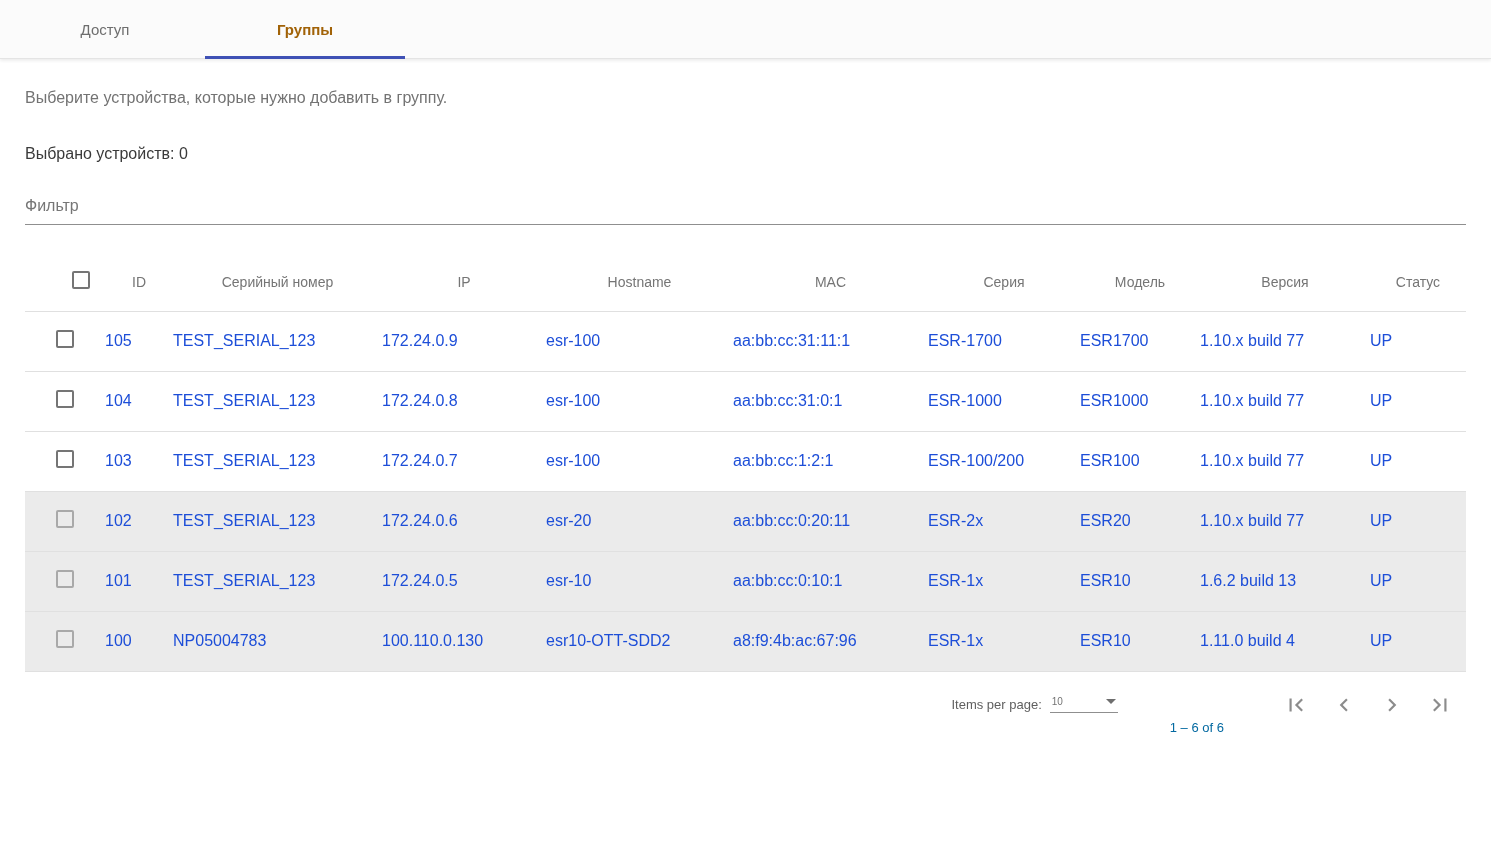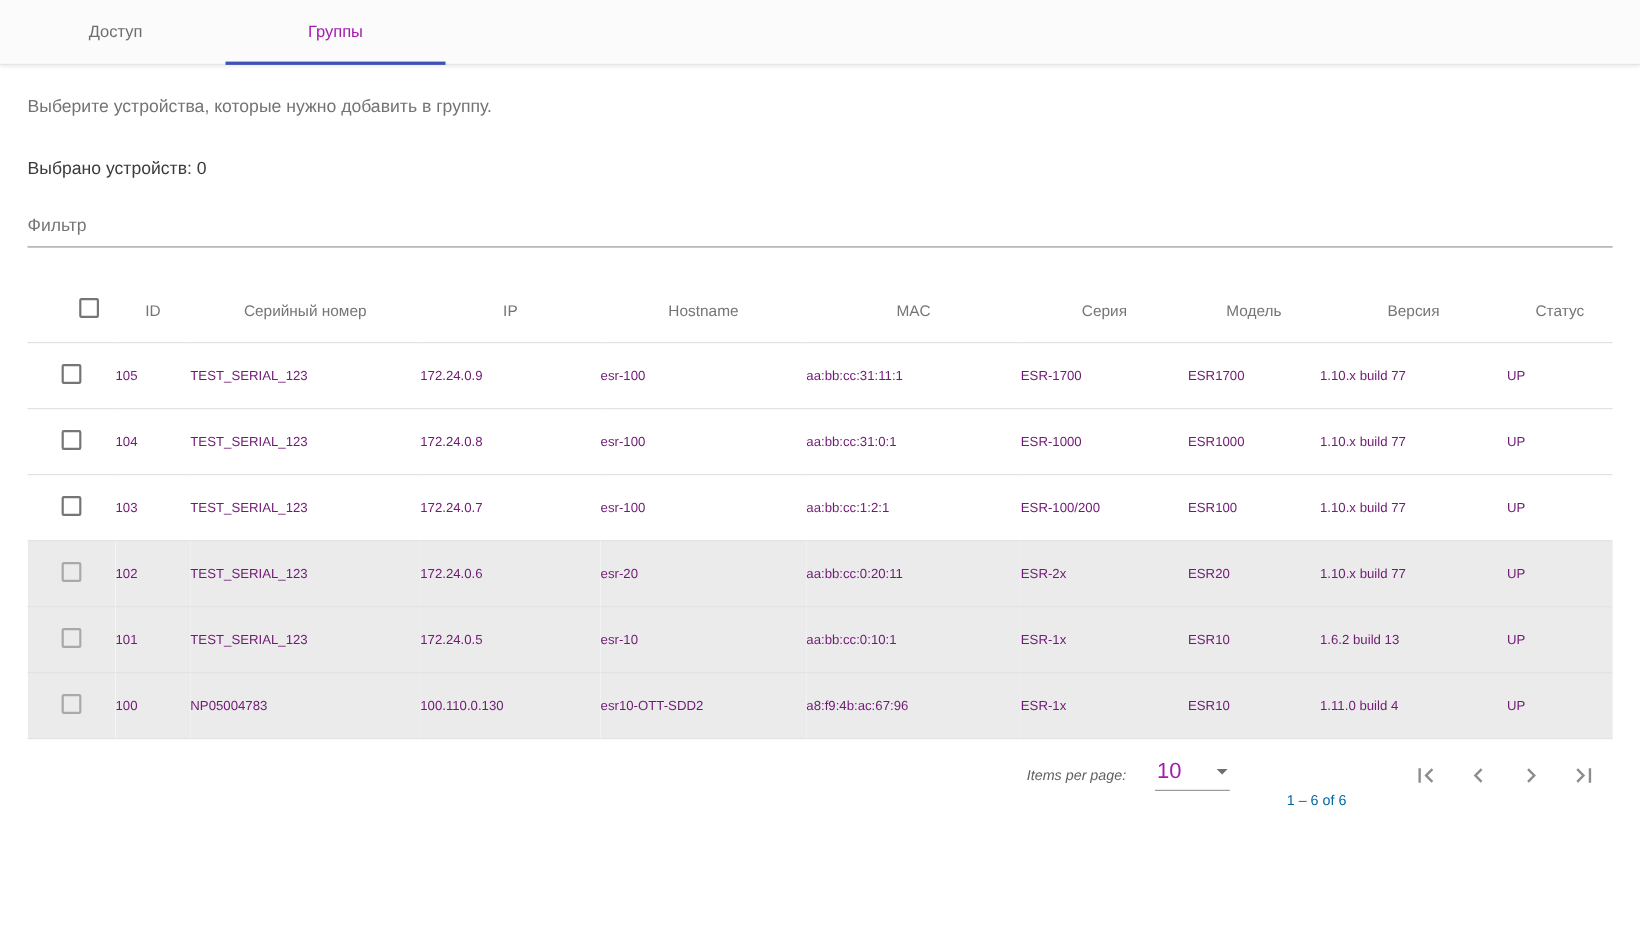--- a/index.html
+++ b/index.html
@@ -5,56 +5,56 @@
   * { margin:0; padding:0; box-sizing:border-box; }
   html,body { width:1491px; height:859px; background:#fff; font-family:"Liberation Sans",sans-serif; overflow:hidden; }
   .page { position:relative; width:1491px; height:859px; }
 
   
   .tabbar { height:59px; display:flex; align-items:stretch; background:#fbfbfb;
             border-bottom:1px solid #e4e4e4; box-shadow:0 2px 3px rgba(0,0,0,0.07);
             position:relative; z-index:2; padding-left:5px; }
   .tab { width:200px; display:flex; align-items:center; justify-content:center;
          font-size:15px; color:#6e6e6e; cursor:pointer; position:relative; }
-  .tab.active { color:#a21caf; }
+  .tab.active { color:#a16207;font-weight:bold; }
   .tab.active::after { content:""; position:absolute; left:0; right:0; bottom:-1px; height:3px; background:#3f51b5; }
 
   
   .content { position:relative; padding:0 25px; height:800px; background:#fff; }
   .breadcrumb { padding:30px 0 0 19px; font-size:24px; font-weight:bold; color:#3a3a3a; }
   .breadcrumb .sep { margin:0 7px; }
   .breadcrumb .current { color:#3f51b5; }
   .intro-line1 { margin-top:30px; font-size:16px; color:#737373; }
   .intro-line2 { margin-top:38px; font-size:16px; color:#3a3a3a; }
 
   .filter-wrap { margin-top:34px; }
   .filter-input { width:100%; border:none; border-bottom:1px solid #8f8f8f; outline:none;
                   font-size:16px; color:#333; padding:0 0 9px 0; background:transparent;
                   font-family:"Liberation Sans",sans-serif; }
   .filter-input::placeholder { color:#767676; opacity:1; }
 
   
   table { margin-top:28px; width:100%; border-collapse:collapse; table-layout:fixed; }
   thead th { height:58px; font-size:14px; font-weight:400; color:#757575; text-align:center;
              border-bottom:1px solid #e0e0e0; vertical-align:middle; }
-  tbody td { height:60px; font-size:12px; color:#701a75; border-bottom:1px solid #e0e0e0;
+  tbody td { height:60px; font-size:16px; color:#1d4ed8; border-bottom:1px solid #e0e0e0;
              vertical-align:middle; overflow:hidden; white-space:nowrap; }
   .col-cb { padding-left:31px; }
   .checkbox { display:inline-block; width:18px; height:18px; border:2px solid #757575;
               border-radius:2px; background:transparent; cursor:pointer; }
   tr.row-disabled { background:#ebebeb;padding-left:40px; }
   tr.row-disabled .checkbox { border-color:#a9a9a9; cursor:default; }
 
   
   .paginator { display:flex; justify-content:flex-end; align-items:center; height:66px;
                color:#5f5f5f; font-size:13px; padding-right:2px; }
-  .ipp-label { margin-right:26px;font-style:italic; }
+  .ipp-label { margin-right:8px; }
   .ipp-select { display:flex; align-items:center; justify-content:space-between; width:68px;
                 border-bottom:1px solid #8f8f8f; padding:0 2px 5px 2px; cursor:pointer;
-                font-size:20px; color:#a21caf; }
+                font-size:10px; color:#737373; }
   .dd-arrow { width:0; height:0; border-left:5px solid transparent; border-right:5px solid transparent;
               border-top:5px solid #6e6e6e; }
   .range-label { margin-left:52px; margin-right:48px; color:#0369a1;margin-top:45px; }
   .nav-btn { width:48px; height:48px; display:flex; align-items:center; justify-content:center;
              cursor:default; border:none; background:none; }
   .nav-btn svg { width:26px; height:26px; fill:#8c8c8c; }
 
   
   .footer-actions { position:absolute; left:35px; bottom:-2px; display:flex; gap:52px; }
   .btn-text { font-size:15px; font-weight:bold; background:none; border:none; cursor:pointer;

